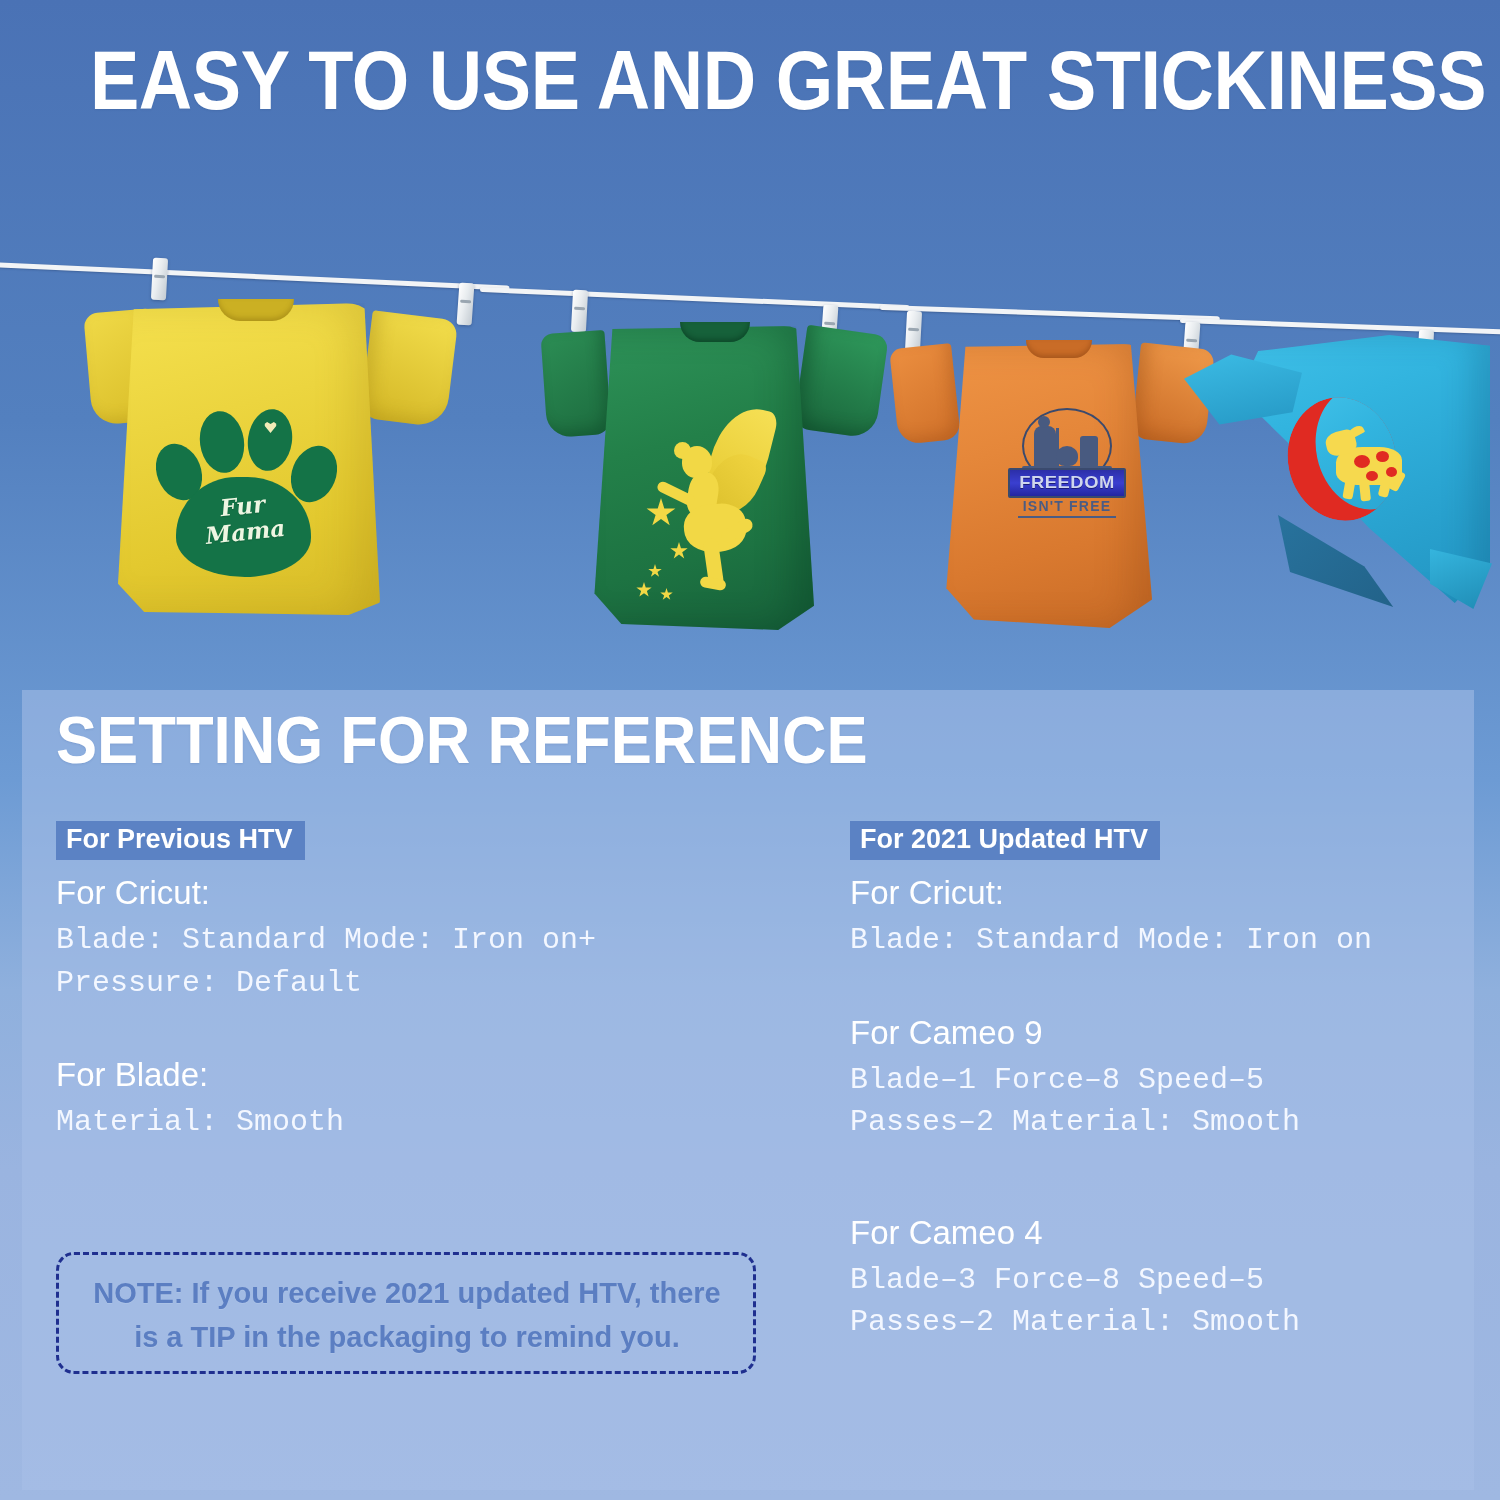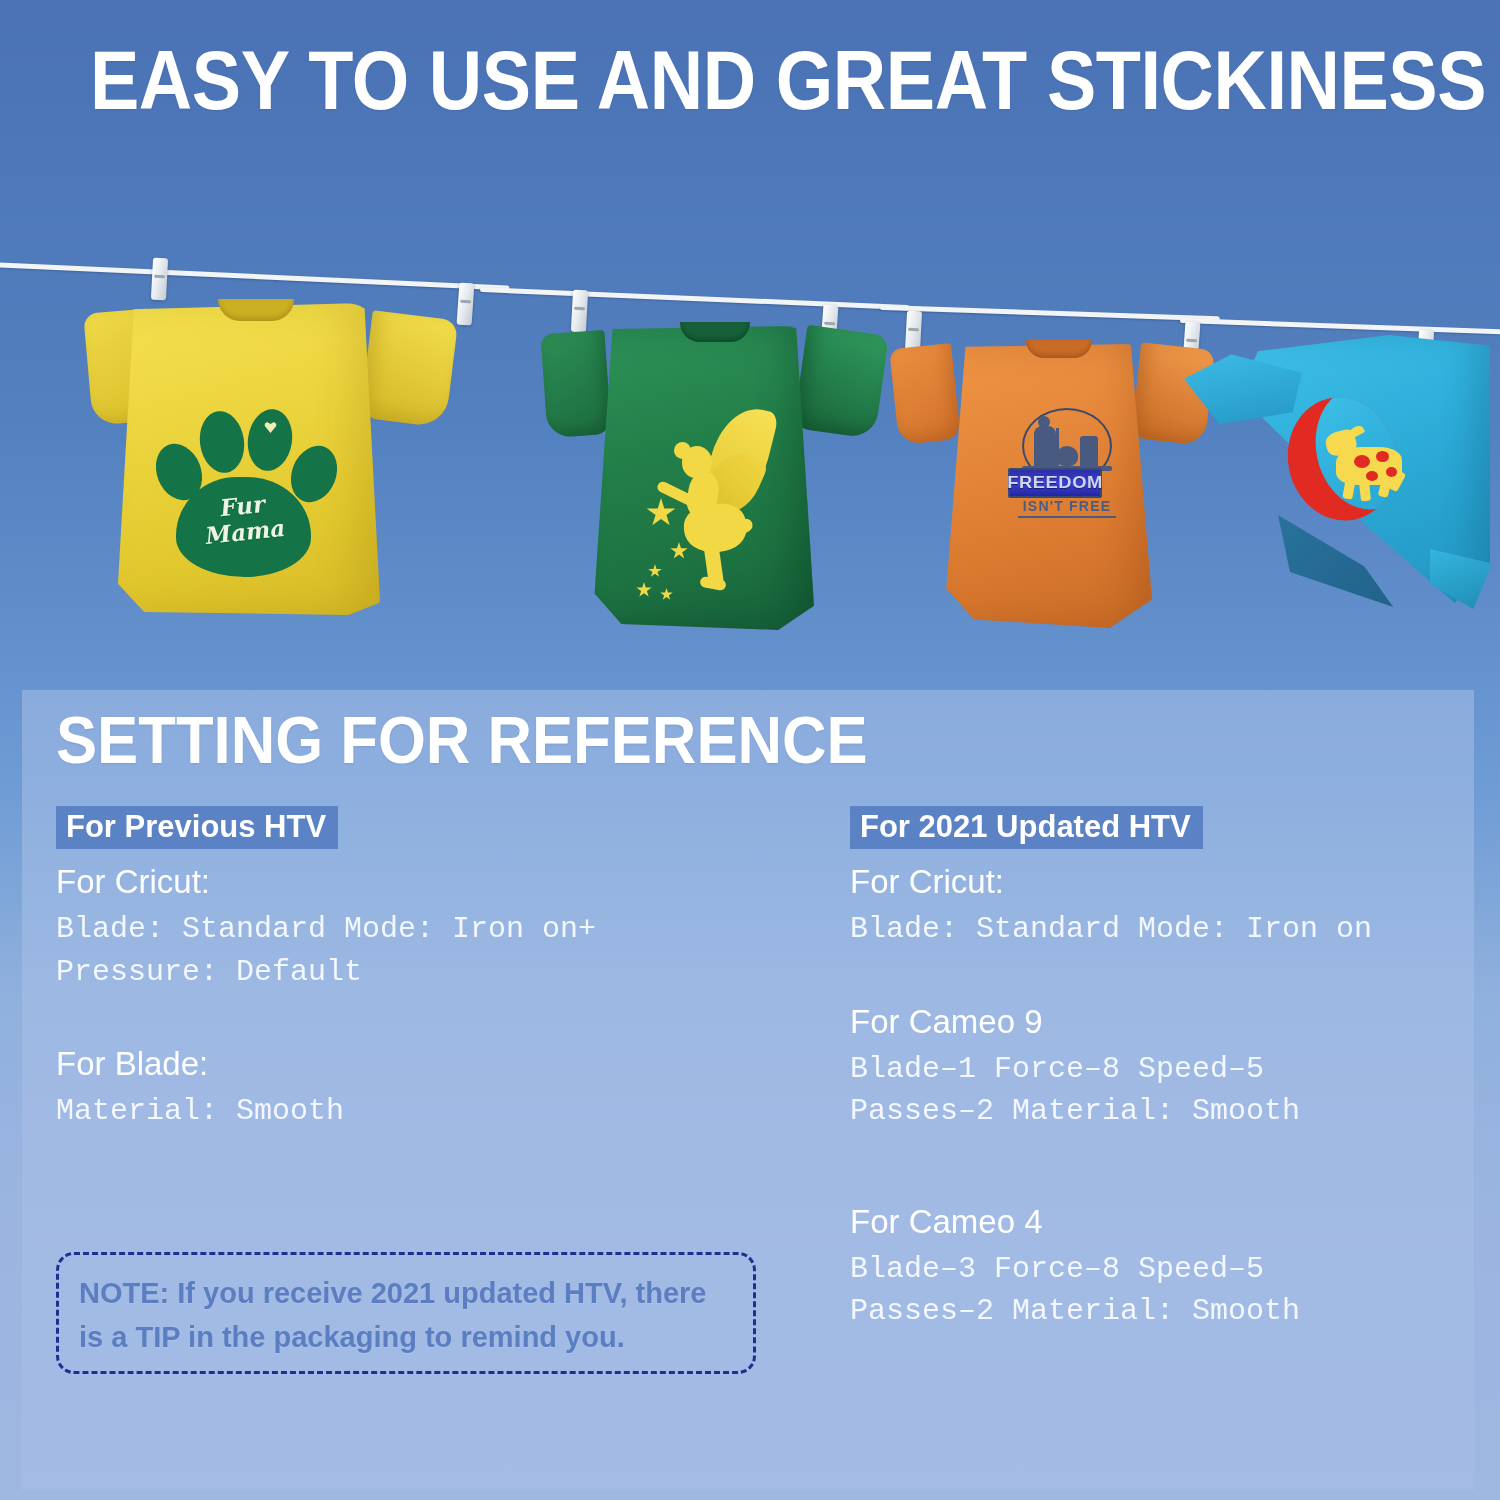--- a/index.html
+++ b/index.html
@@ -231,21 +231,21 @@
   }
   .fr-sil::before {
     content:""; position:absolute; left:4px; top:-10px; width:12px; height:12px;
     background:#485a80; border-radius:50%;
   }
   .fr-rifle { position:absolute; left:48px; top:20px; width:3px; height:40px; background:#485a80; }
   .fr-helmet { position:absolute; left:48px; top:38px; width:22px; height:20px; background:#485a80; border-radius:50% 50% 40% 40%; }
   .fr-boots { position:absolute; left:72px; top:28px; width:18px; height:32px; background:#485a80; border-radius:3px; }
   .fr-ground { position:absolute; left:14px; top:58px; width:90px; height:5px; background:#485a80; border-radius:2px; }
   .fr-banner {
-    position:absolute; left:0px; top:60px; width:94px; height:30px;
+    position:absolute; left:0px; top:60px; width:118px; height:30px;
     background: linear-gradient(180deg,#2c2fa8 0%,#3a3fd0 50%,#2326a0 100%);
     border:2px solid #3a4a6e; border-radius:2px;
   }
   .fr-banner-txt {
     position:absolute; left:0; right:0; top:3px;
     text-align:center; color:#cfd6ee;
     font-size:17px; font-weight:700; letter-spacing:0.5px;
     text-shadow: 0 1px 0 #1b1d7a;
     transform: scaleX(1.08);
   }
@@ -345,26 +345,27 @@
   }
 
   .col { position:absolute; top:116px; }
   .col-left  { left: 34px;  width: 710px; }
   .col-right { left: 828px; width: 630px; }
 
   .tag {
     display:inline-block;
     background:#5b82c4;
     color:#ffffff;
-    font-size:31px;
+    font-size:27px;
     font-weight:700;
     padding: 5px 12px 7px 10px;
     line-height:1;
     margin-bottom: 16px;
     white-space:nowrap;
+    margin-top:15px;
   }
   .sub {
     color:#ffffff;
     font-size:33px;
     font-weight:400;
     line-height:1.0;
     margin-bottom: 10px;
     white-space:nowrap;
   }
   .ln {
@@ -387,20 +388,21 @@
     padding: 16px 18px 12px 20px;
     border: 3px dashed #1f2f8f;
     border-radius: 18px;
   }
   .note p {
     color:#5b7ec2;
     font-size:29px;
     font-weight:700;
     line-height: 1.52;
     text-shadow: 0 1px 0 rgba(255,255,255,0.10);
+    text-align: center;
   }
 </style>
 </head>
 <body>
 
 <div class="poster">
 
   <div class="headline">EASY TO USE AND GREAT STICKINESS</div>
 
   <div class="photo">

